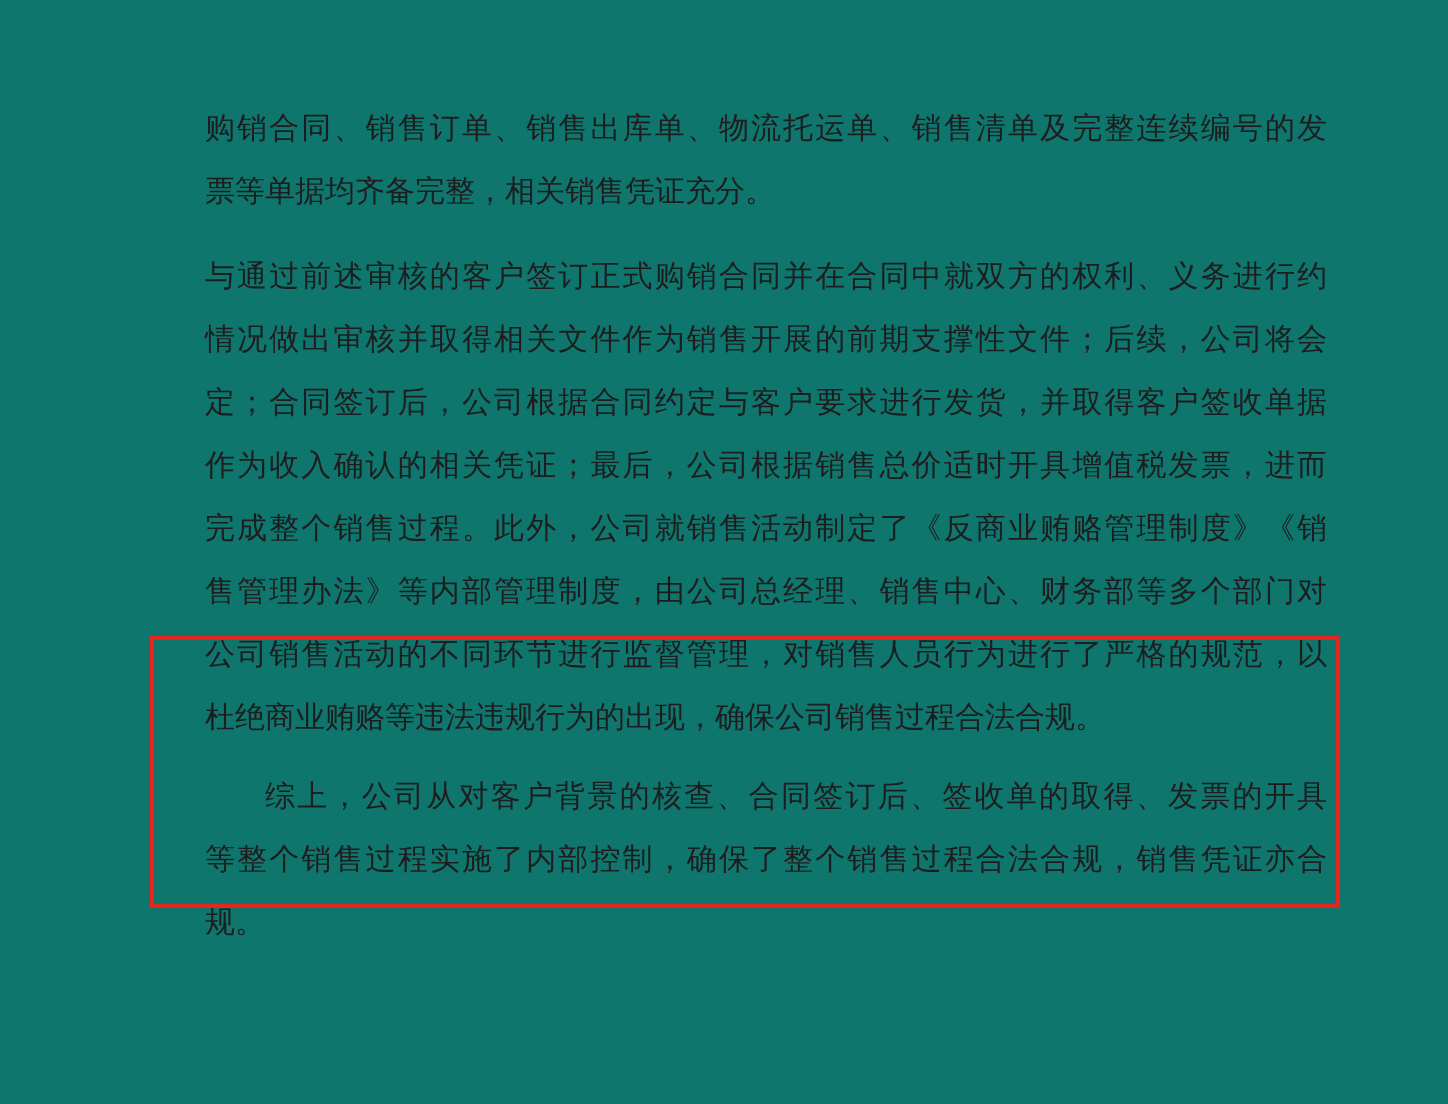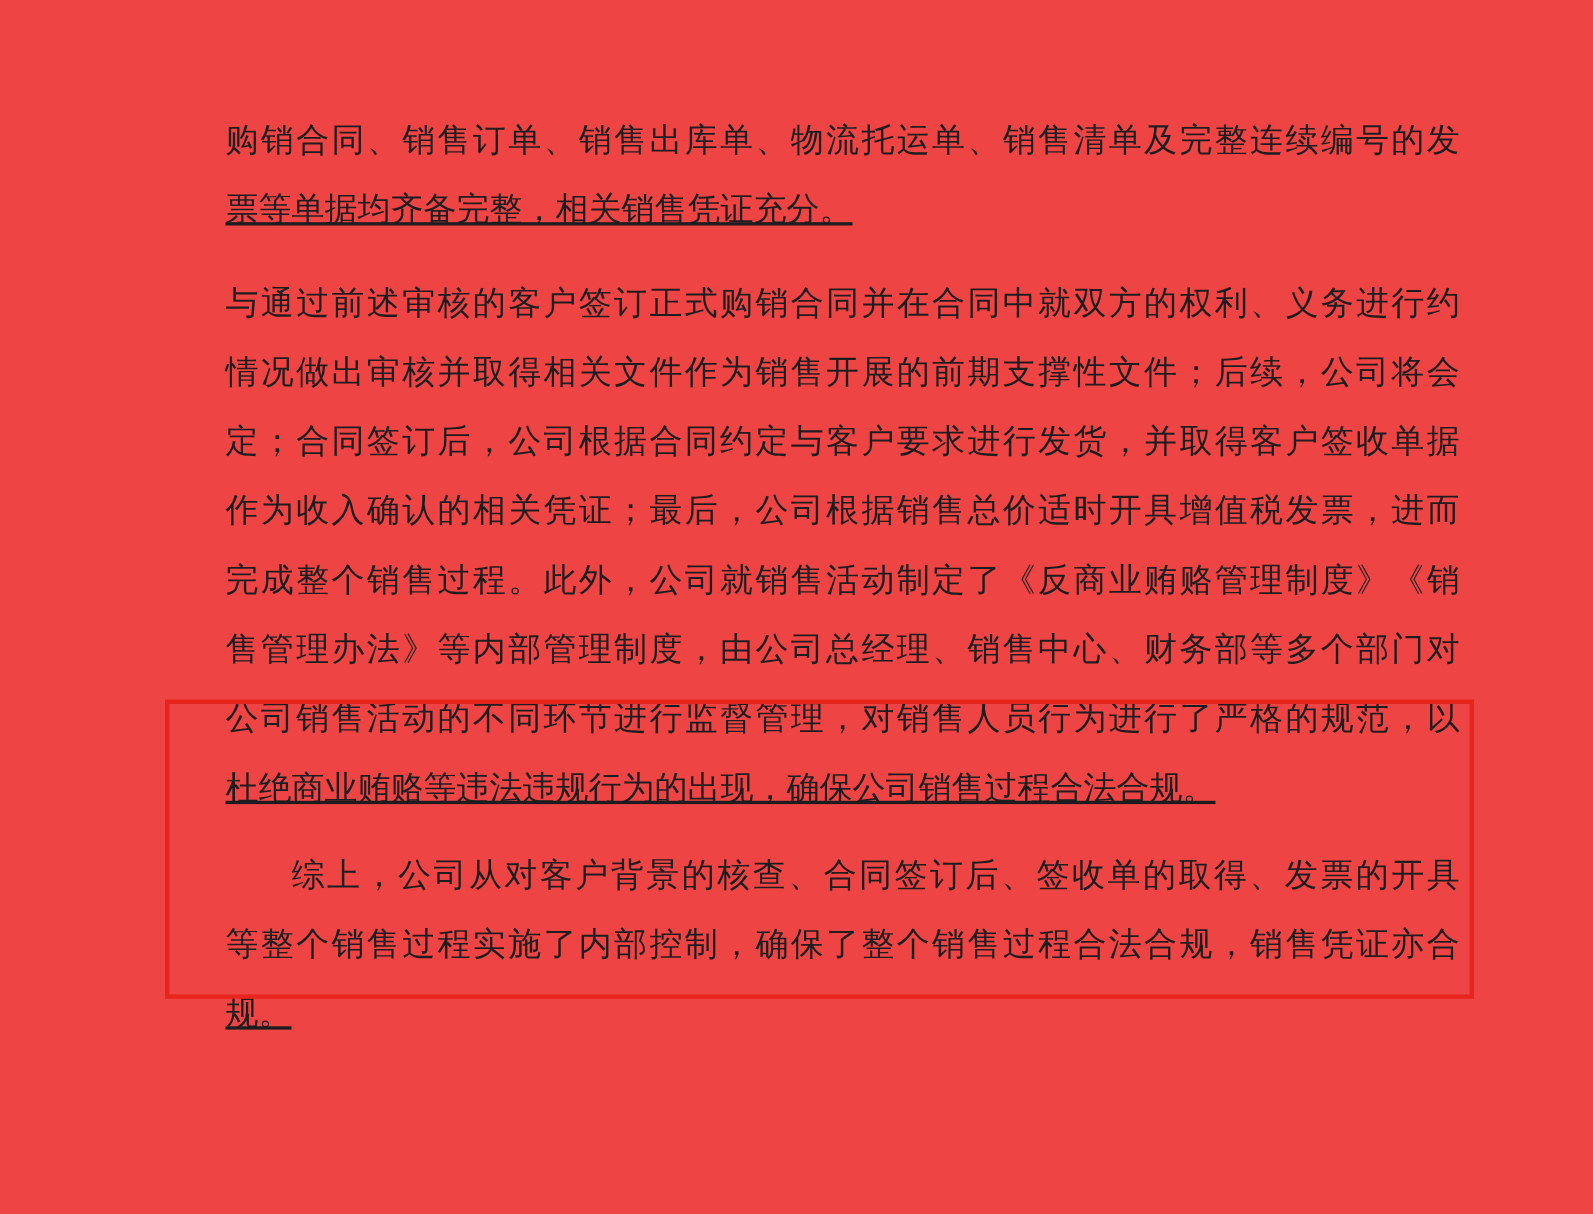--- a/index.html
+++ b/index.html
@@ -4,21 +4,21 @@
 <style>
   html, body {
     margin: 0;
     padding: 0;
     background: #ffffff;
   }
   .page {
     position: relative;
     width: 1448px;
     height: 1104px;
-    background: #ef4444;
+    background: #0f766e;
     overflow: hidden;
     font-family: "Liberation Serif", "DejaVu Serif", serif;
   }
   .textblock {
     position: absolute;
     left: 205px;
     top: 96px;
     width: 1122px;
     color: #1d1d1f;
   }
@@ -26,21 +26,20 @@
     height: 63px;
     line-height: 63px;
     font-size: 30px;
     text-align: justify;
     text-align-last: justify;
     white-space: normal;
   }
   .line.lastline {
     text-align: center;
     text-align-last: left;
-    text-decoration: underline;
   }
   .line.indent {
     text-indent: 60px;
   }
   .para-heading {
     margin-top: 19px;
   }
   .para-process {
     margin-top: 22px;
   }

